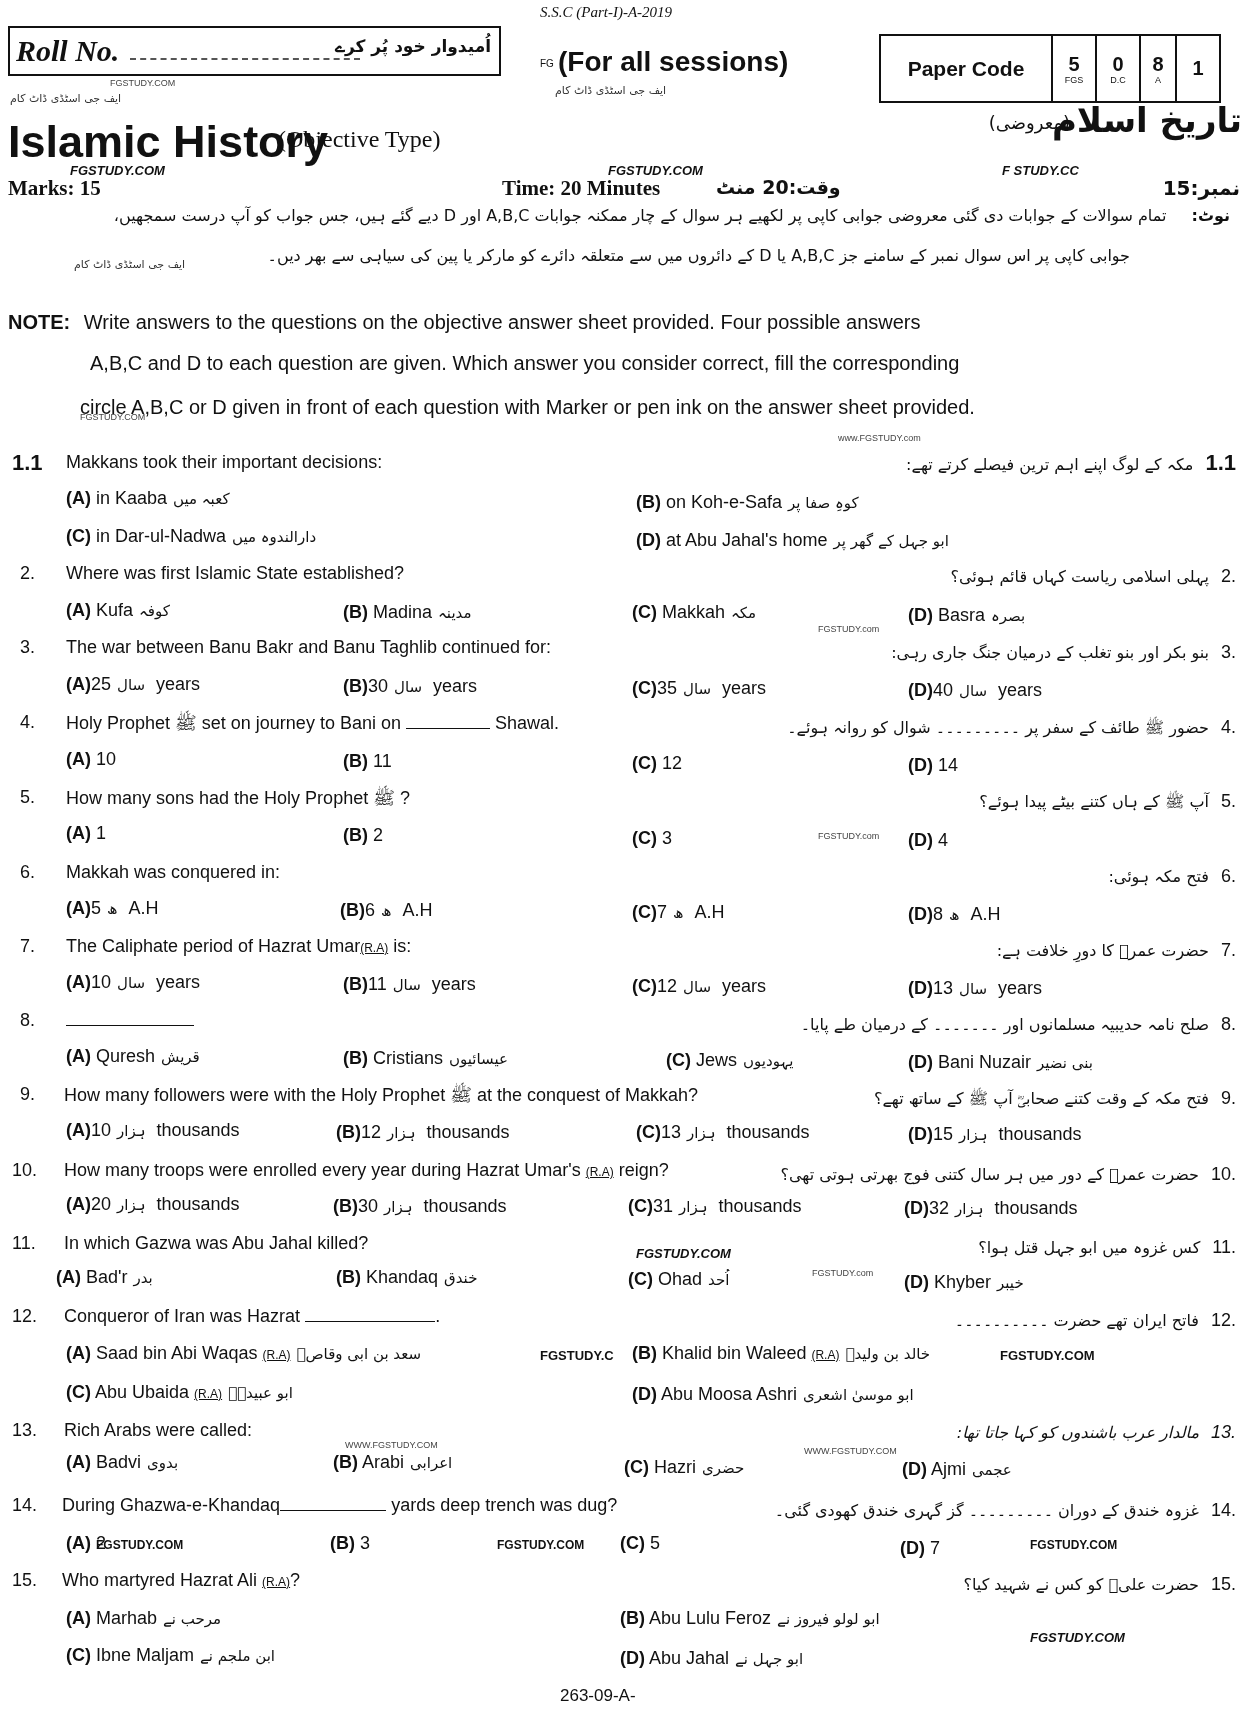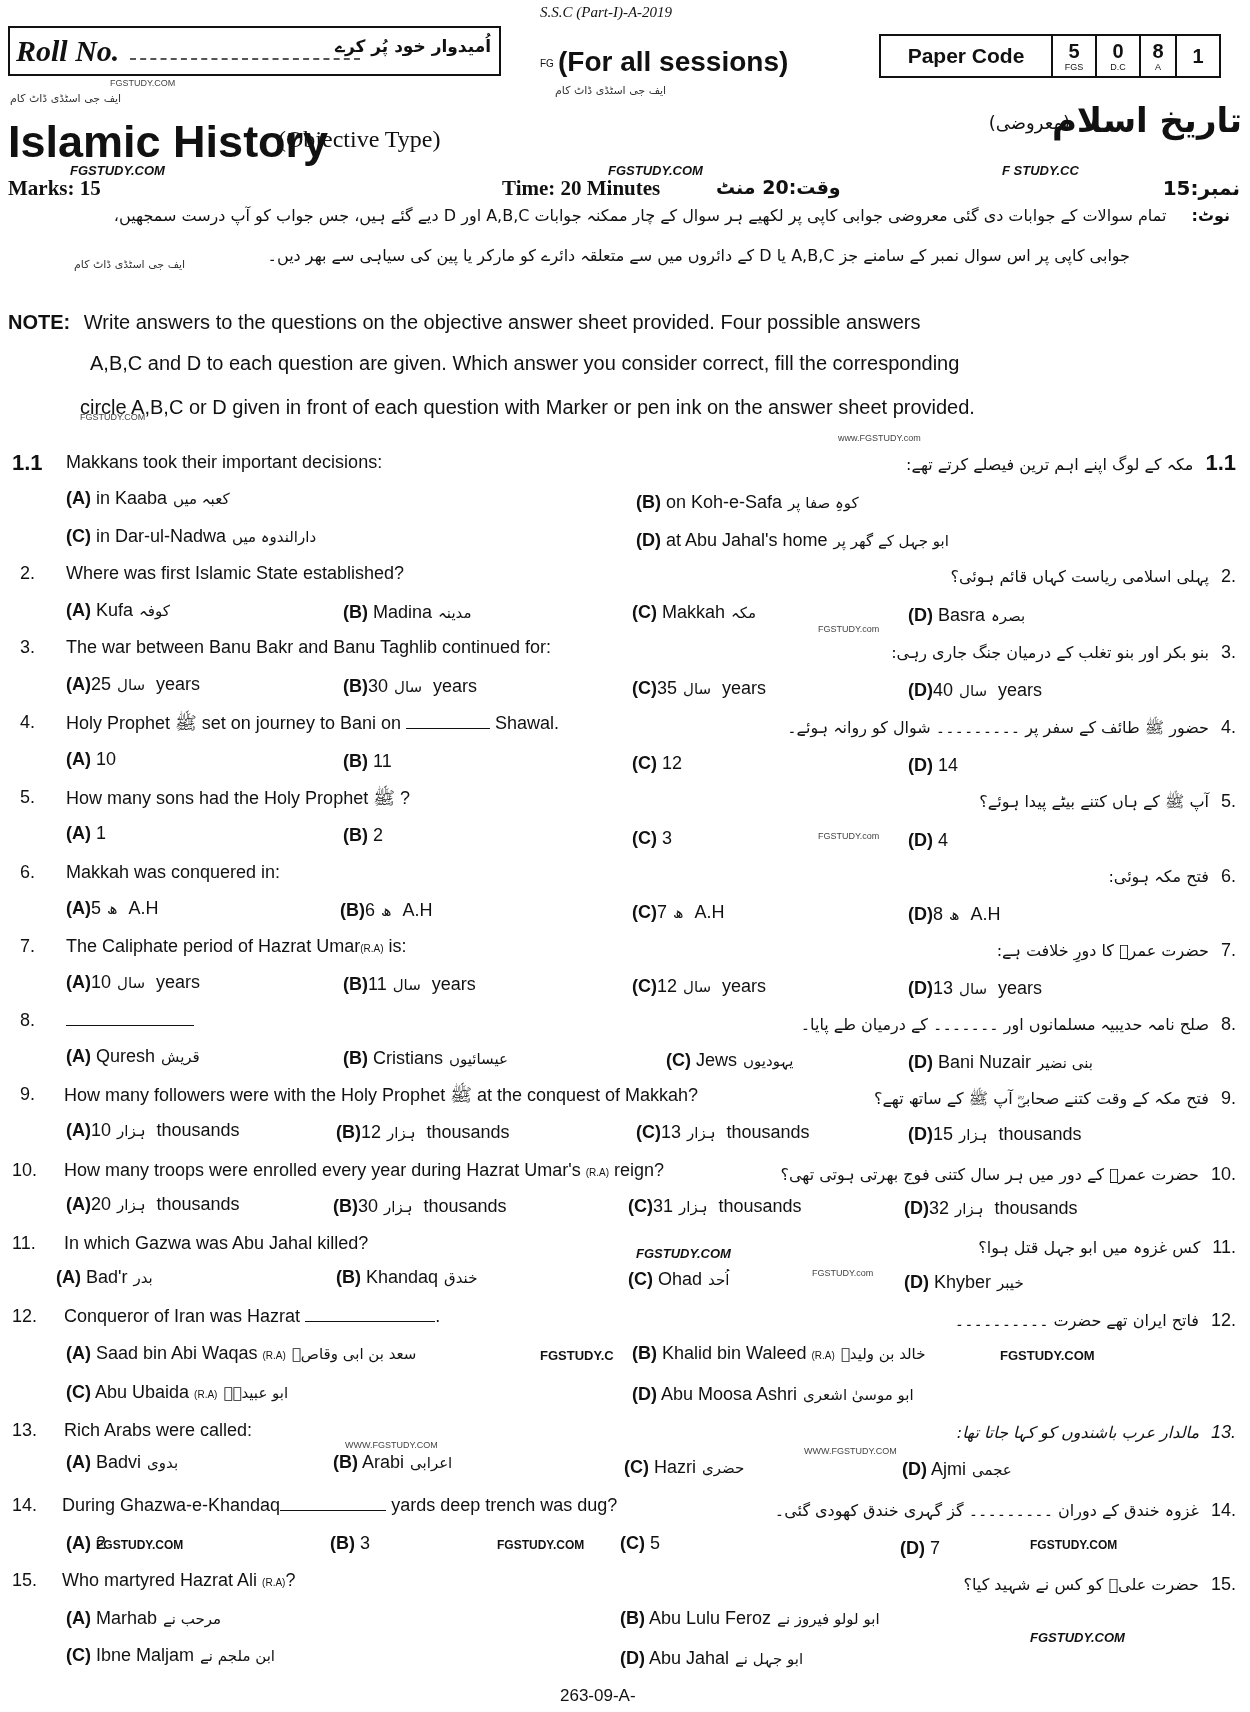--- a/index.html
+++ b/index.html
@@ -11,21 +11,21 @@
   .top-code { left: 540px; top: 4px; font-size: 15px; font-style: italic; font-family: "Liberation Serif", serif; }
 
   .roll-box { left: 8px; top: 26px; width: 493px; height: 50px; border: 2px solid #111; }
   .roll-label { left: 6px; top: 6px; font-family: "Liberation Serif", serif; font-weight: bold; font-style: italic; font-size: 30px; }
   .roll-line { left: 120px; top: 30px; width: 230px; border-bottom: 2px dashed #555; }
   .roll-urdu { right: 8px; top: 8px; font-size: 17px; font-weight: bold; }
 
   .sessions { left: 558px; top: 46px; font-size: 28px; font-weight: bold; }
   .sessions-fg { left: 540px; top: 58px; font-size: 10px; }
 
-  .paper-code { left: 879px; top: 34px; height: 44px; display: flex; border: 2px solid #111; }
+  .paper-code { left: 879px; top: 34px; height: 69px; display: flex; border: 2px solid #111; }
   .pc-cell { border-left: 2px solid #111; display: flex; flex-direction: column; align-items: center; justify-content: center; font-weight: bold; font-size: 20px; position: relative; }
   .pc-cell:first-child { border-left: none; }
   .pc-label { width: 170px; font-size: 21px; }
   .pc-digit { width: 44px; }
   .pc-sub { font-size: 9px; font-weight: normal; line-height: 9px; }
 
   .urdu-wm { font-size: 11px; color: #333; }
   .title-en { left: 8px; top: 116px; font-size: 45px; font-weight: bold; }
   .title-type { left: 278px; top: 126px; font-size: 24px; font-family: "Liberation Serif", serif; }
   .title-urdu { right: 8px; top: 100px; font-size: 34px; font-weight: bold; }
@@ -45,21 +45,21 @@
 
   .q-en { font-size: 18px; }
   .q-num { font-size: 18px; }
   .q-num.big { font-size: 22px; font-weight: bold; }
   .q-ur { right: 14px; font-size: 16px; direction: rtl; }
   .q-ur .n { direction: ltr; unicode-bidi: embed; font-family: "Liberation Sans", sans-serif; font-size: 18px; margin-left: 12px; }
   .opt { font-size: 18px; }
   .opt .l { font-weight: bold; }
   .opt .u { font-family: "DejaVu Sans", sans-serif; font-size: 15px; margin: 0 6px; }
   .blank { display: inline-block; border-bottom: 1.5px solid #111; }
-  .ra { font-size: 10px; }
+  .ra { font-size: 12px; text-decoration: underline; }
 
   .footer { left: 560px; top: 1686px; font-size: 17px; }
 </style>
 </head>
 <body>
 
 <div class="abs top-code">S.S.C (Part-I)-A-2019</div>
 
 <div class="abs roll-box">
   <span class="abs roll-label">Roll No.</span>

